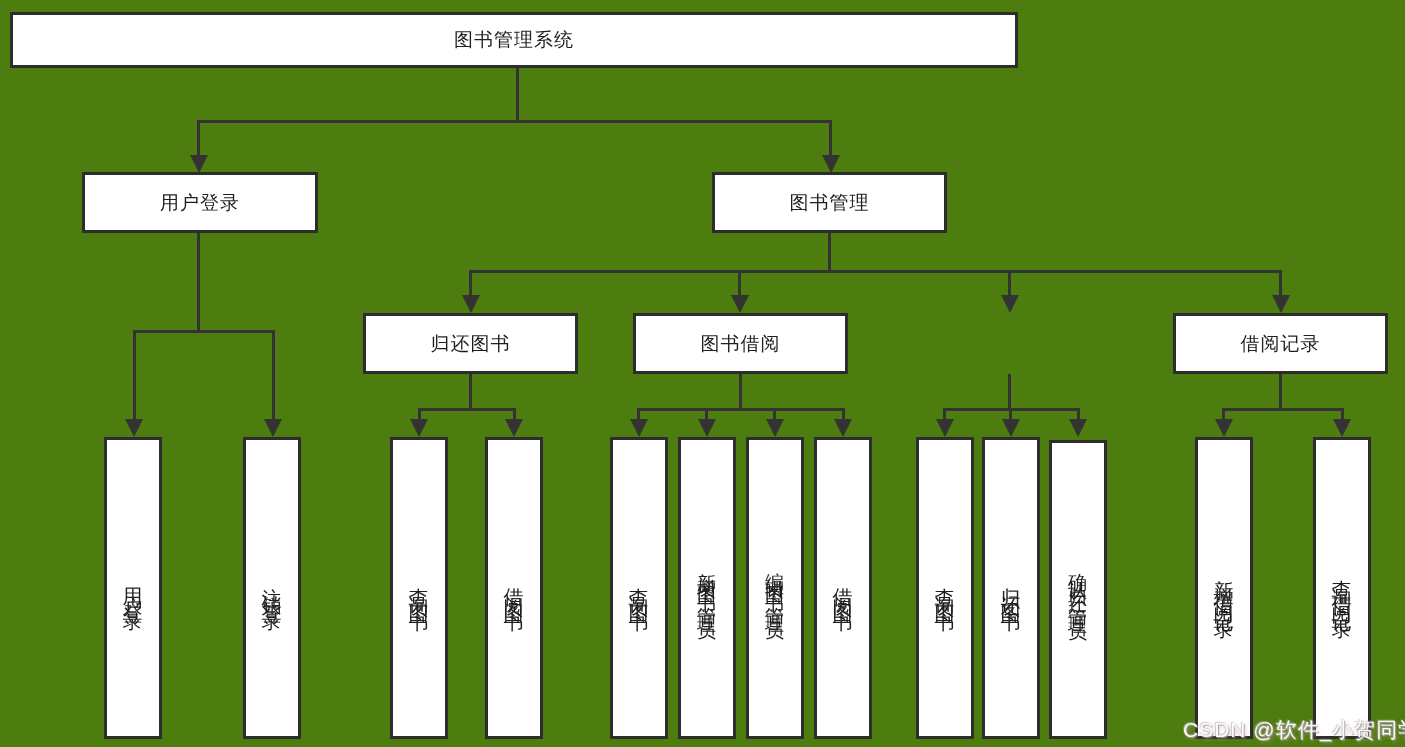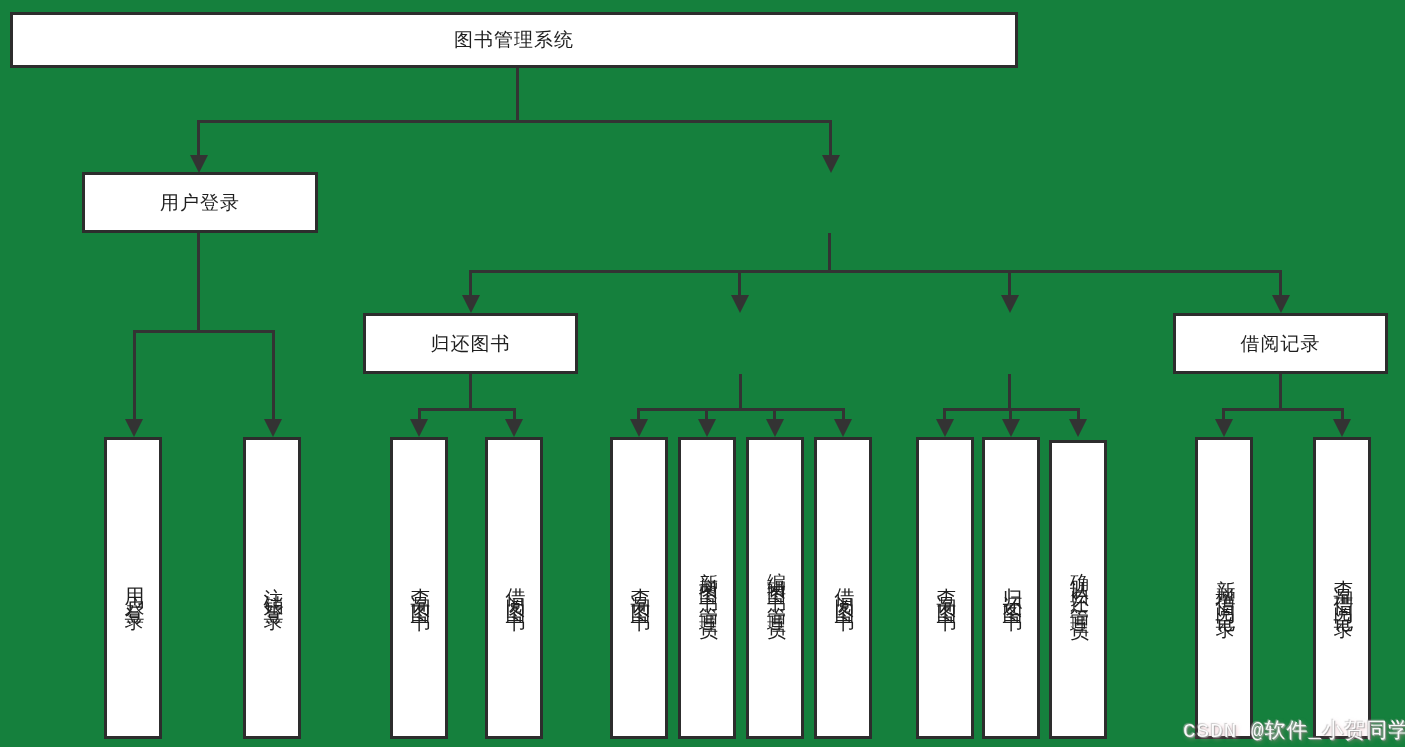--- a/index.html
+++ b/index.html
@@ -1,18 +1,18 @@
 <!DOCTYPE html>
 <html><head>
 <meta charset="utf-8">
 <style>
   html,body{margin:0;padding:0;background:#ffffff;}
   #canvas{
-    position:relative;width:1405px;height:747px;background:#15803d;overflow:hidden;
-    font-family:Liberation Mono, monospace;color:#1f1f1f;
+    position:relative;width:1405px;height:747px;background:#4d7c0f;overflow:hidden;
+    font-family:Liberation Sans, sans-serif;color:#1f1f1f;
   }
   .node{
     position:absolute;background:#ffffff;border:3px solid #2d2d2d;
     display:flex;align-items:center;justify-content:center;
     font-size:19px;letter-spacing:1px;box-sizing:content-box;
   }
   .leaf{
     position:absolute;background:#ffffff;border:3px solid #2d2d2d;
     display:flex;align-items:center;justify-content:center;
     font-size:20px;box-sizing:content-box;
@@ -51,20 +51,23 @@
   <div class="vl" style="left:516px;top:68px;height:52px;"></div>
   <div class="hl" style="left:197px;top:120px;width:635px;"></div>
   <div class="vl" style="left:197px;top:120px;height:36px;"></div>
   <div class="arrow" style="left:190px;top:155px;"></div>
   <div class="vl" style="left:829px;top:120px;height:36px;"></div>
   <div class="arrow" style="left:822px;top:155px;"></div>
 
   <div class="node" style="left:82px;top:172px;width:230px;height:55px;">
     <span>用户登录</span>
   </div>
+  <div class="node" style="left:712px;top:172px;width:229px;height:55px;">
+    <span>图书管理</span>
+  </div>
 
   <div class="vl" style="left:197px;top:233px;height:97px;"></div>
   <div class="hl" style="left:133px;top:330px;width:142px;"></div>
   <div class="vl" style="left:133px;top:330px;height:89px;"></div>
   <div class="arrow" style="left:125px;top:419px;"></div>
   <div class="vl" style="left:272px;top:330px;height:89px;"></div>
   <div class="arrow" style="left:264px;top:419px;"></div>
 
   <div class="vl" style="left:828px;top:233px;height:37px;"></div>
   <div class="hl" style="left:469px;top:270px;width:813px;"></div>
@@ -72,20 +75,23 @@
   <div class="arrow" style="left:462px;top:295px;"></div>
   <div class="vl" style="left:738px;top:270px;height:26px;"></div>
   <div class="arrow" style="left:731px;top:295px;"></div>
   <div class="vl" style="left:1008px;top:270px;height:26px;"></div>
   <div class="arrow" style="left:1001px;top:295px;"></div>
   <div class="vl" style="left:1279px;top:270px;height:26px;"></div>
   <div class="arrow" style="left:1272px;top:295px;"></div>
 
   <div class="node" style="left:363px;top:313px;width:209px;height:55px;">
     <span>归还图书</span>
+  </div>
+  <div class="node" style="left:633px;top:313px;width:209px;height:55px;">
+    <span>图书借阅</span>
   </div>
   <div class="node" style="left:1173px;top:313px;width:209px;height:55px;">
     <span>借阅记录</span>
   </div>
 
   <div class="vl" style="left:469px;top:374px;height:34px;"></div>
   <div class="hl" style="left:418px;top:408px;width:98px;"></div>
   <div class="vl" style="left:418px;top:408px;height:12px;"></div>
   <div class="arrow" style="left:410px;top:419px;"></div>
   <div class="vl" style="left:513px;top:408px;height:12px;"></div>

